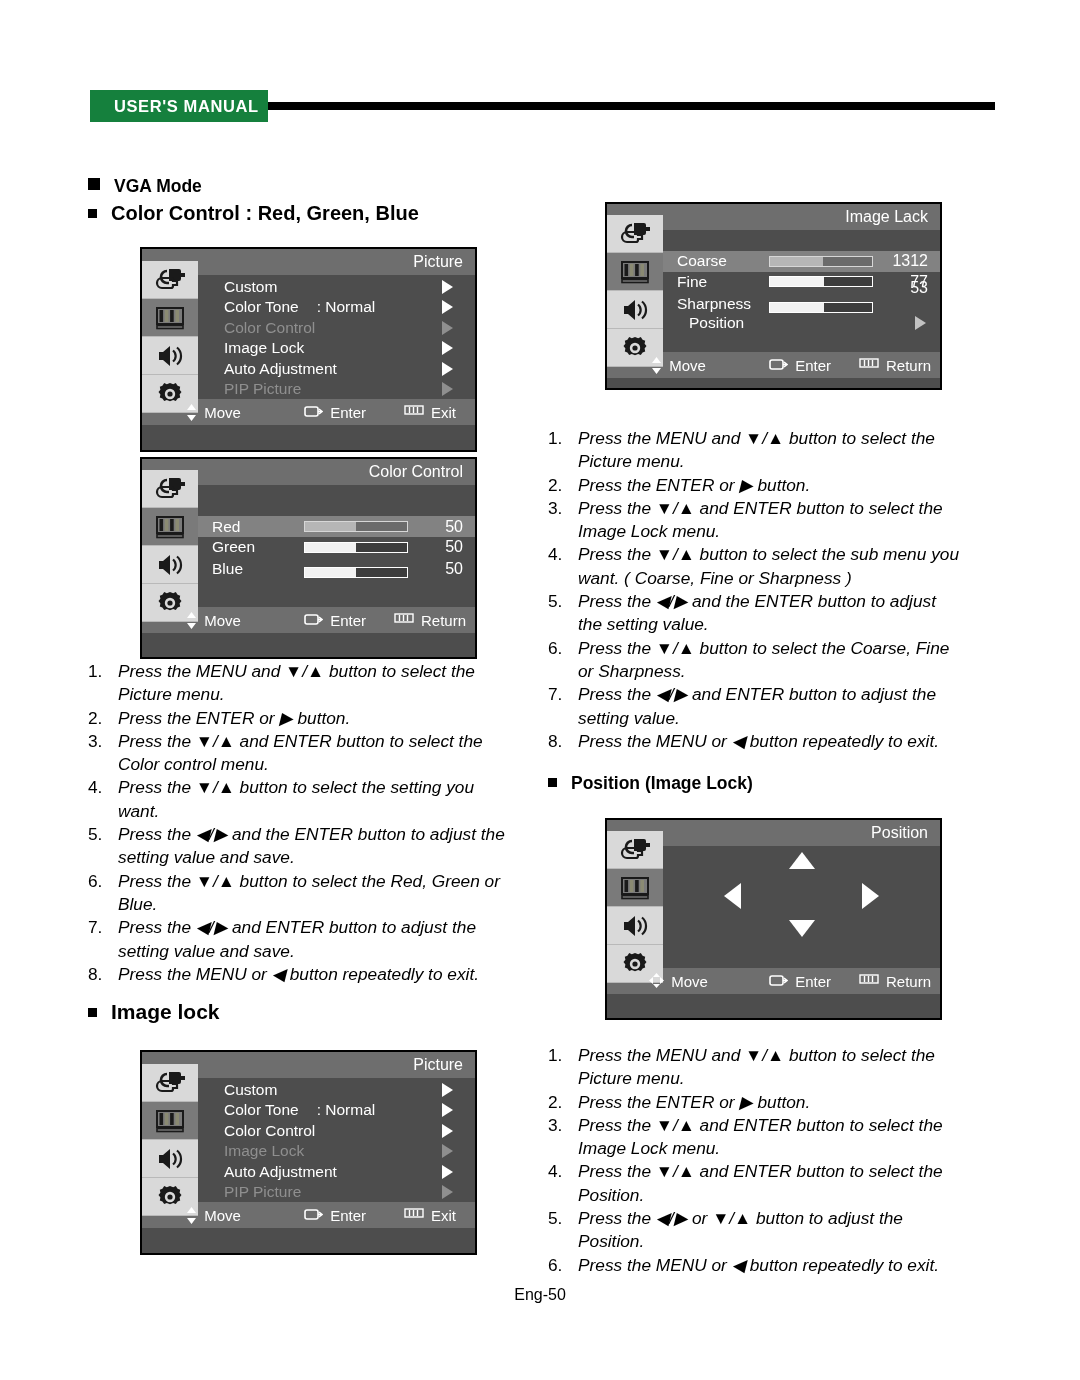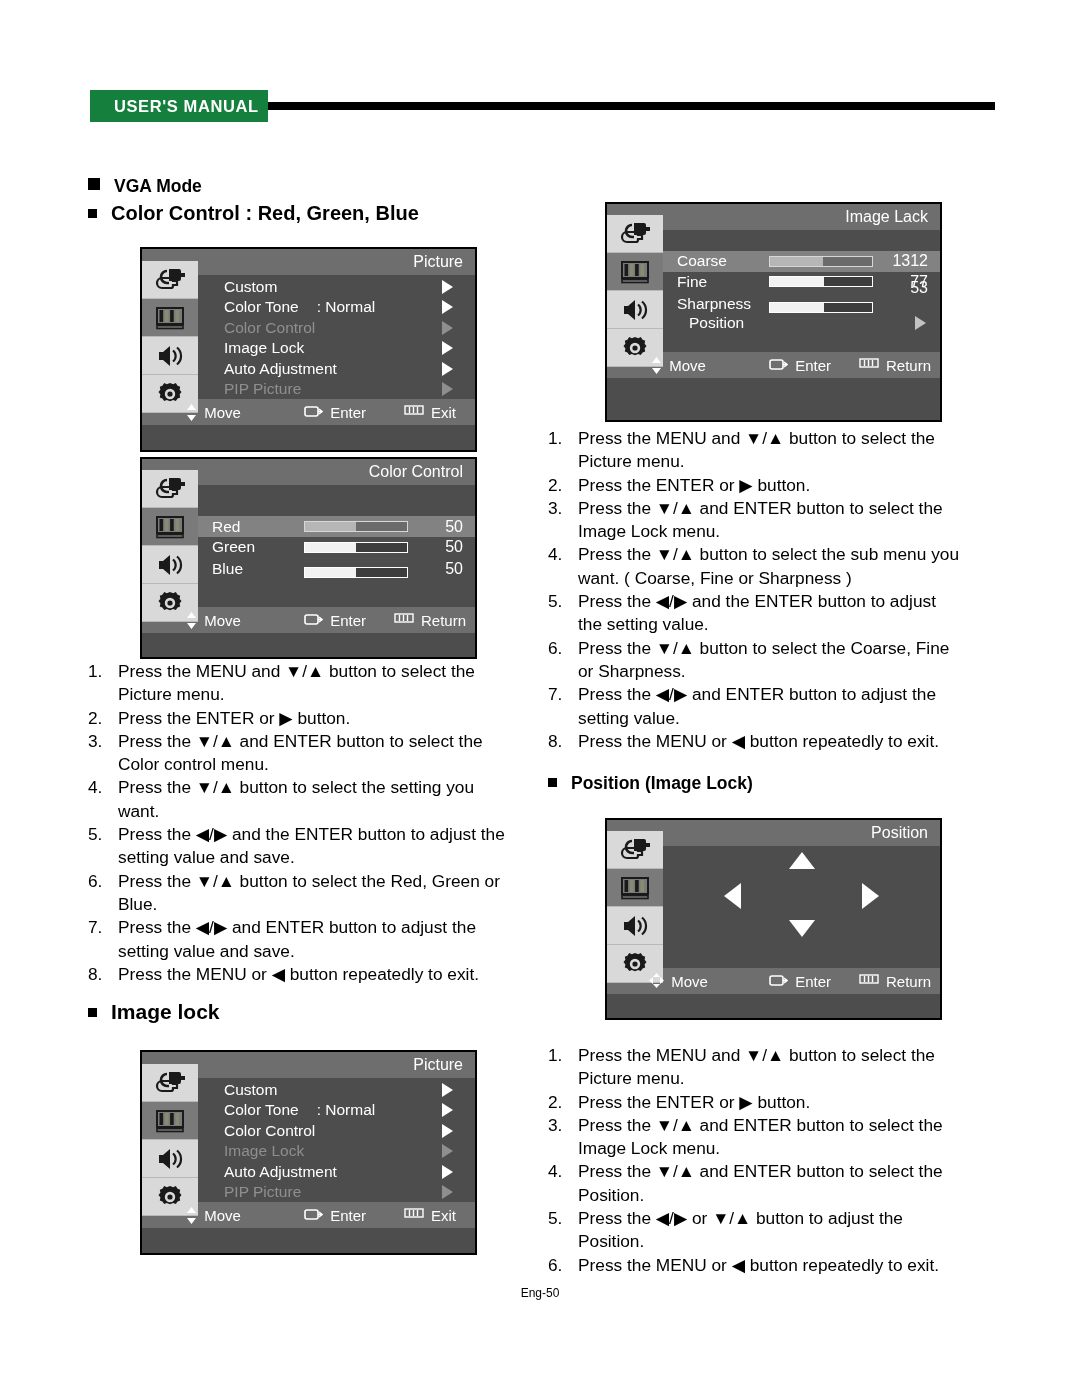--- a/index.html
+++ b/index.html
@@ -80,21 +80,21 @@
     line-height: 23.3px;
   }
   .step {
     display: flex;
     margin-bottom: 0px;
   }
   .step .num {
     width: 30px;
     flex: none;
   }
-  .step .txt { flex: 1; }
+  .step .txt { flex: 1; font-style: italic; }
 
   .steps-left   { left: 88px;  top: 660px;  width: 432px; }
   .steps-imglk  { left: 548px; top: 427px;  width: 412px; }
   .steps-pos    { left: 548px; top: 1044px; width: 412px; }
 
   
   .osd {
     position: absolute;
     border: 2px solid #000000;
     box-sizing: border-box;
@@ -241,21 +241,21 @@
     border-left: 17px solid #ffffff;
   }
 
   
   .footer {
     position: absolute;
     left: 0;
     top: 1286px;
     width: 1080px;
     text-align: center;
-    font-size: 12px;
+    font-size: 16px;
   }
 </style>
 </head>
 <body>
 
 <div class="header">
   <div class="header-tab">USER'S MANUAL</div>
   <div class="header-rule"></div>
 </div>
 
@@ -444,21 +444,21 @@
     <div class="ob-cell ob-ret">
       <svg width="20" height="12" viewBox="0 0 20 12">
           <rect x="1" y="2" width="18" height="8" fill="none" stroke="#fff" stroke-width="1.4"></rect>
           <path d="M5.5 3 v6 M9.5 3 v6 M13.5 3 v6" stroke="#fff" stroke-width="1.4"></path>
         </svg>
       <span>Return</span>
     </div>
   </div>
 </div>
 
-<div class="osd" id="osd-image-lock" style="left:605px; top:202px; width:337px; height:220px;">
+<div class="osd" id="osd-image-lock" style="left:605px; top:202px; width:337px; height:188px;">
   <div class="osd-title">Image Lack</div>
   <div class="osd-body" style="height:122px;">
     <div class="osd-side">
       <div class="side-cell">
         <svg class="ic" width="34" height="26" viewBox="0 0 34 26">
           <path d="M16 2 h10 a2 2 0 0 1 2 2 v2 h4 v4 h-4 v2 a2 2 0 0 1 -2 2 h-10 z" fill="#1a1a1a"></path>
           <path d="M14 4 a6 6 0 0 0 0 12 h2" fill="none" stroke="#1a1a1a" stroke-width="2.6"></path>
           <path d="M9 11 h9 a2 2 0 0 1 2 2 v1 h4 v4 h-4 v1 a2 2 0 0 1 -2 2 h-9 a4 4 0 0 1 0 -10 z" fill="none" stroke="#1a1a1a" stroke-width="2.2"></path>
         </svg>
       </div>

